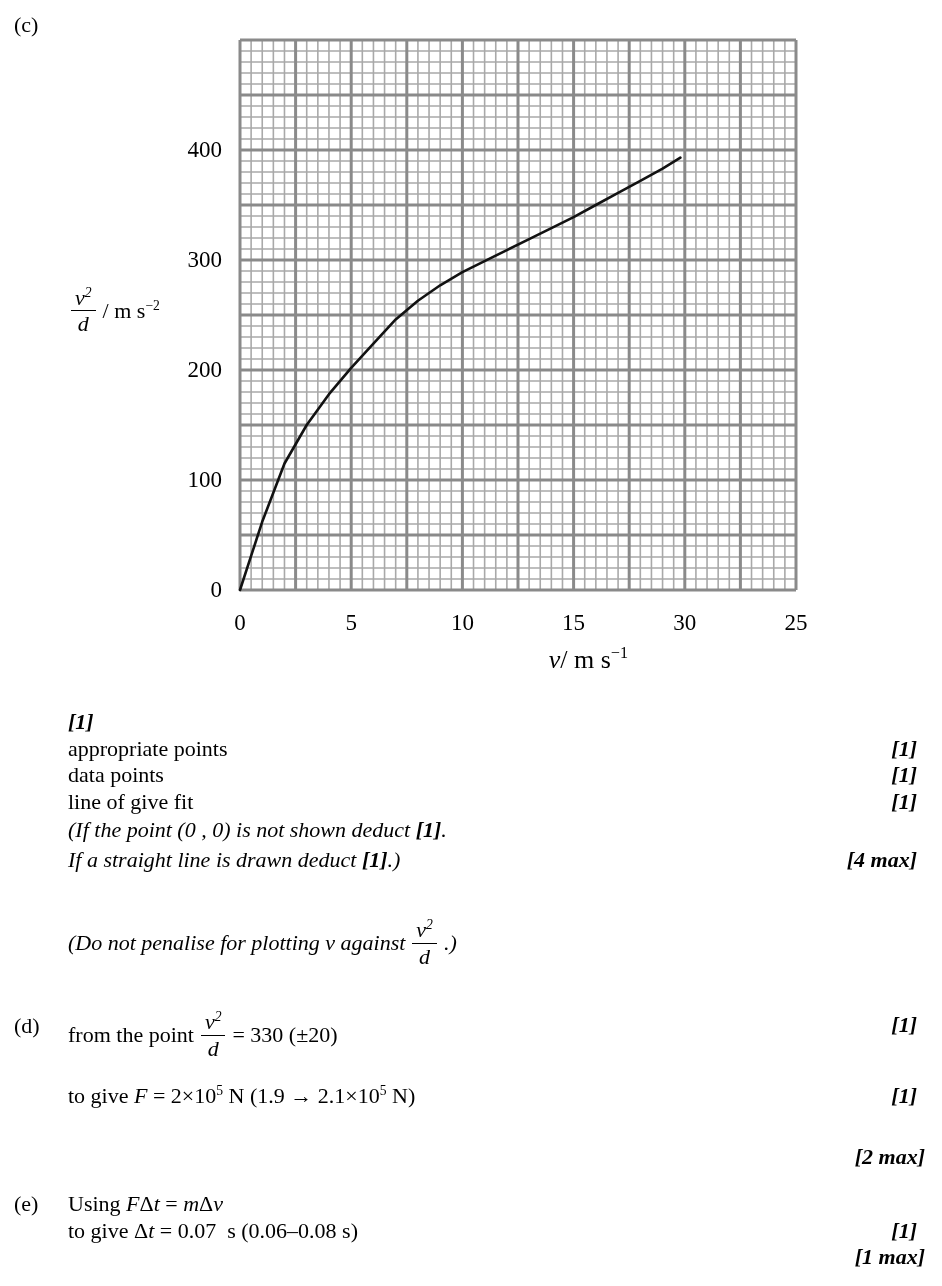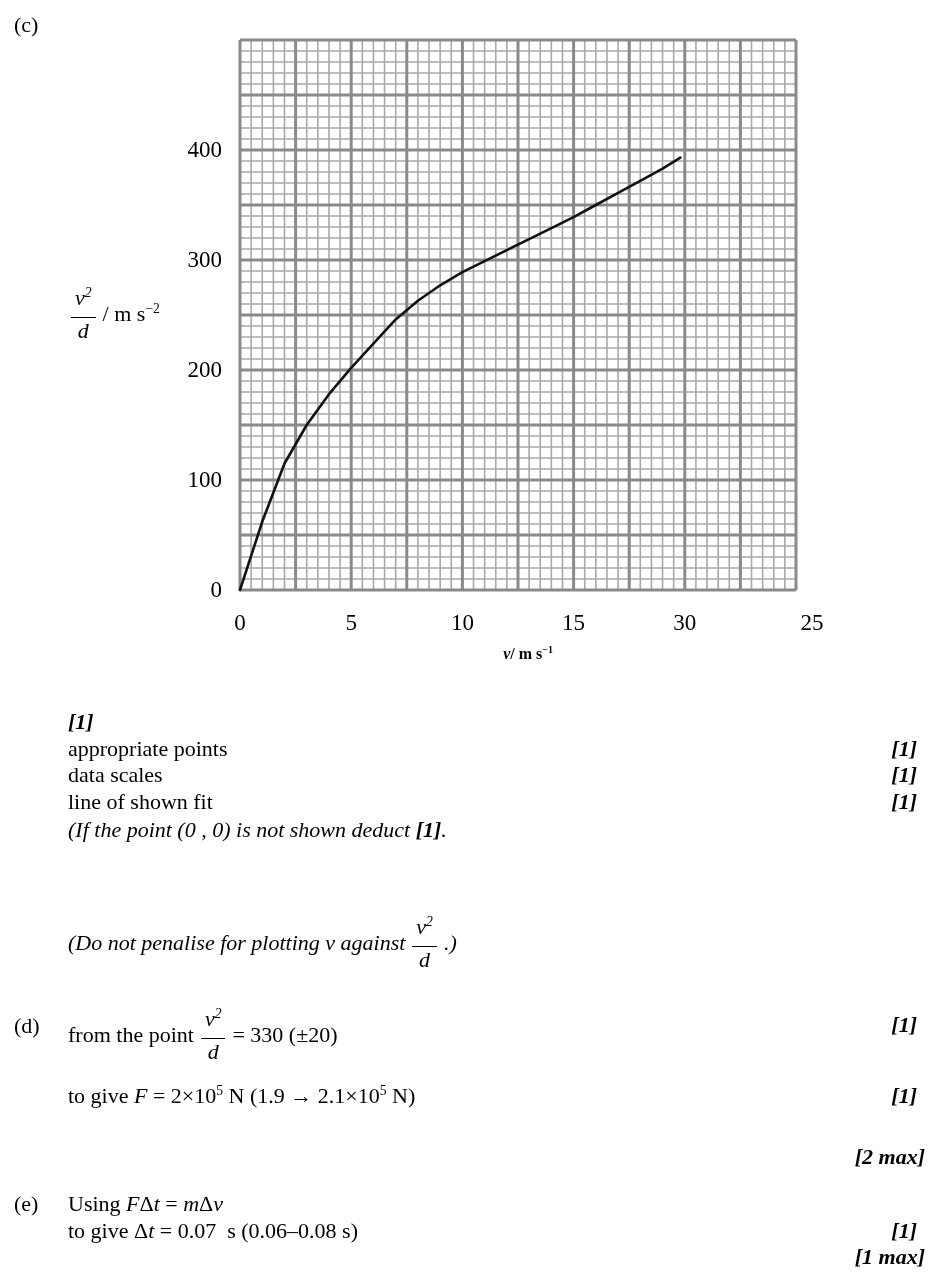--- a/index.html
+++ b/index.html
@@ -15,28 +15,28 @@
   .part-label{position:absolute;left:14px;}
 
   
   .grid-box{position:absolute;left:240px;top:40px;width:556px;height:550px;}
   .grid-box svg{overflow:visible;display:block;}
   .x-tick-row{position:absolute;left:240px;top:610px;width:556px;height:30px;}
   .xtick{position:absolute;top:0;transform:translateX(-50%);font-size:23px;}
   .y-tick-col{position:absolute;left:148px;top:40px;width:74px;height:550px;}
   .ytick{position:absolute;right:0;height:28px;line-height:28px;font-size:23px;text-align:right;}
   .ylabel{position:absolute;left:64px;top:286px;display:flex;align-items:center;font-size:22px;}
-  .xlabel{position:absolute;left:428px;top:644px;width:200px;text-align:center;font-size:16px;font-weight:bold;}
+  .xlabel{position:absolute;left:428px;top:644px;width:200px;text-align:right;font-size:26px;}
 
   sup{font-size:0.62em;}
 
   
   .frac{display:inline-flex;flex-direction:column;align-items:center;line-height:1.05;
         font-style:italic;margin:0 7px;}
-  .frac .num{border-bottom:1.6px solid #000;padding:0 4px 8px 4px;}
+  .frac .num{border-bottom:1.6px solid #000;padding:0 4px 1px 4px;}
   .frac .den{padding-top:1px;}
 
   
   .row{position:absolute;left:68px;right:25px;display:flex;justify-content:space-between;align-items:center;}
   .row.center{align-items:center;}
   .flexline{display:flex;align-items:center;margin-top:20px;}
   .mline{height:26.6px;line-height:26.6px;display:flex;justify-content:space-between;}
   .mark-right{position:absolute;right:17px;text-align:right;}
   .nowrap{white-space:pre;}
 </style>
@@ -161,21 +161,21 @@
       <div class="ytick" style="top: 316px;">200</div>
       <div class="ytick" style="top: 206px;">300</div>
       <div class="ytick" style="top: 96px;">400</div>
     </div>
   <div class="x-tick-row">
       <div class="xtick" style="left: 0px;">0</div>
       <div class="xtick" style="left: 111.2px;">5</div>
       <div class="xtick" style="left: 222.4px;">10</div>
       <div class="xtick" style="left: 333.6px;">15</div>
       <div class="xtick" style="left: 444.8px;">30</div>
-      <div class="xtick" style="left: 556px; margin-left: 16px;">25</div>
+      <div class="xtick" style="left: 556px;">25</div>
     </div>
 
   <div class="ylabel">
     <span class="frac">
       <span class="num"><span class="it">v</span><sup>2</sup></span>
       <span class="den">d</span>
     </span>
     <span class="rm nowrap"><span>/ m s</span><sup>−2</sup></span>
   </div>
 
@@ -185,31 +185,35 @@
 
   <div class="abs" style="left:68px;right:25px;top:709px;">
     <div class="mline">
       <span class="mark">[1]</span>
     </div>
     <div class="mline">
       <span>appropriate points</span>
       <span class="mark">[1]</span>
     </div>
     <div class="mline">
-      <span>data scales</span>
-      <span class="mark">[1]</span>
-    </div>
-    <div class="mline">
-      <span>line of shown fit</span>
+      <span>data points</span>
+      <span class="mark">[1]</span>
+    </div>
+    <div class="mline">
+      <span>line of give fit</span>
       <span class="mark">[1]</span>
     </div>
   </div>
 
   <div class="row" style="top:817px;">
     <span class="it"><span>(If the point (0 , 0)  is not shown deduct </span><span class="mark">[1]</span><span>.</span></span>
+  </div>
+  <div class="row" style="top:847px;">
+    <span class="it"><span>If a straight line is drawn deduct </span><span class="mark">[1]</span><span>.)</span></span>
+    <span class="mark">[4 max]</span>
   </div>
 
   <div class="row center it" style="top:903px;height:60px;">
     <span class="flexline">
       <span>(Do not penalise for plotting v against</span>
       <span class="frac">
         <span class="num"><span>v</span><sup>2</sup></span>
         <span class="den">d</span>
       </span>
       <span>.)</span>

